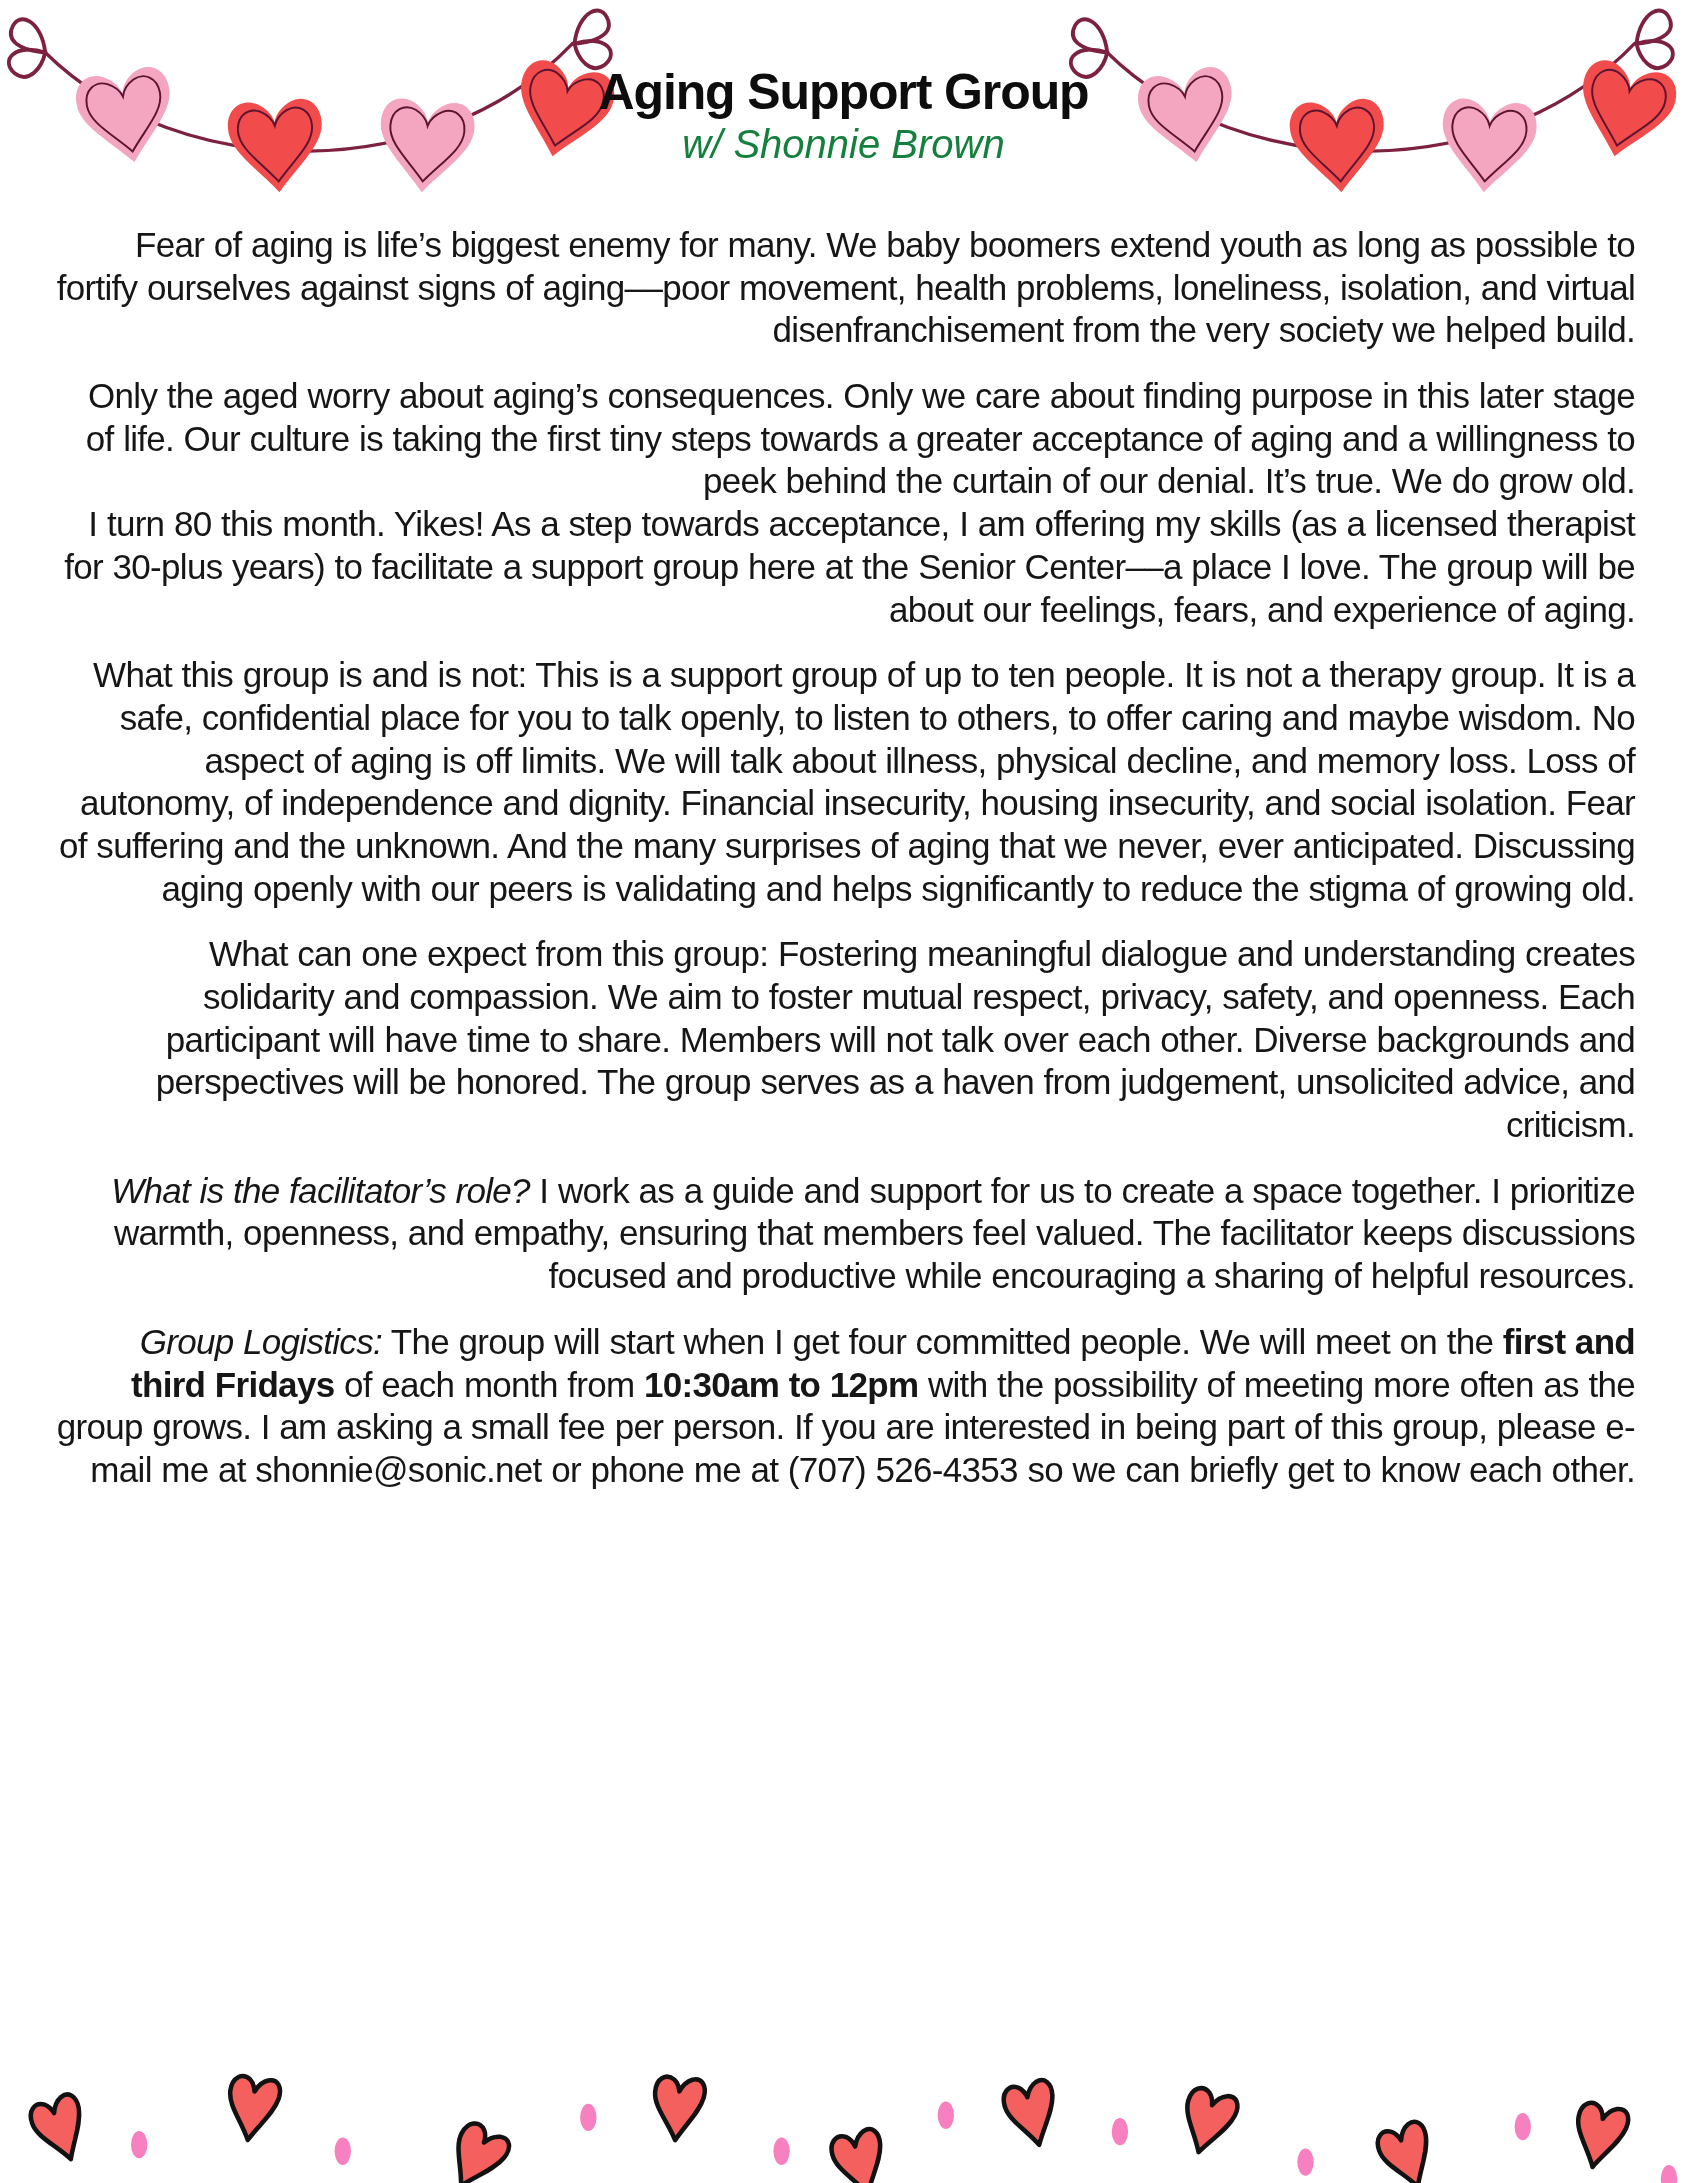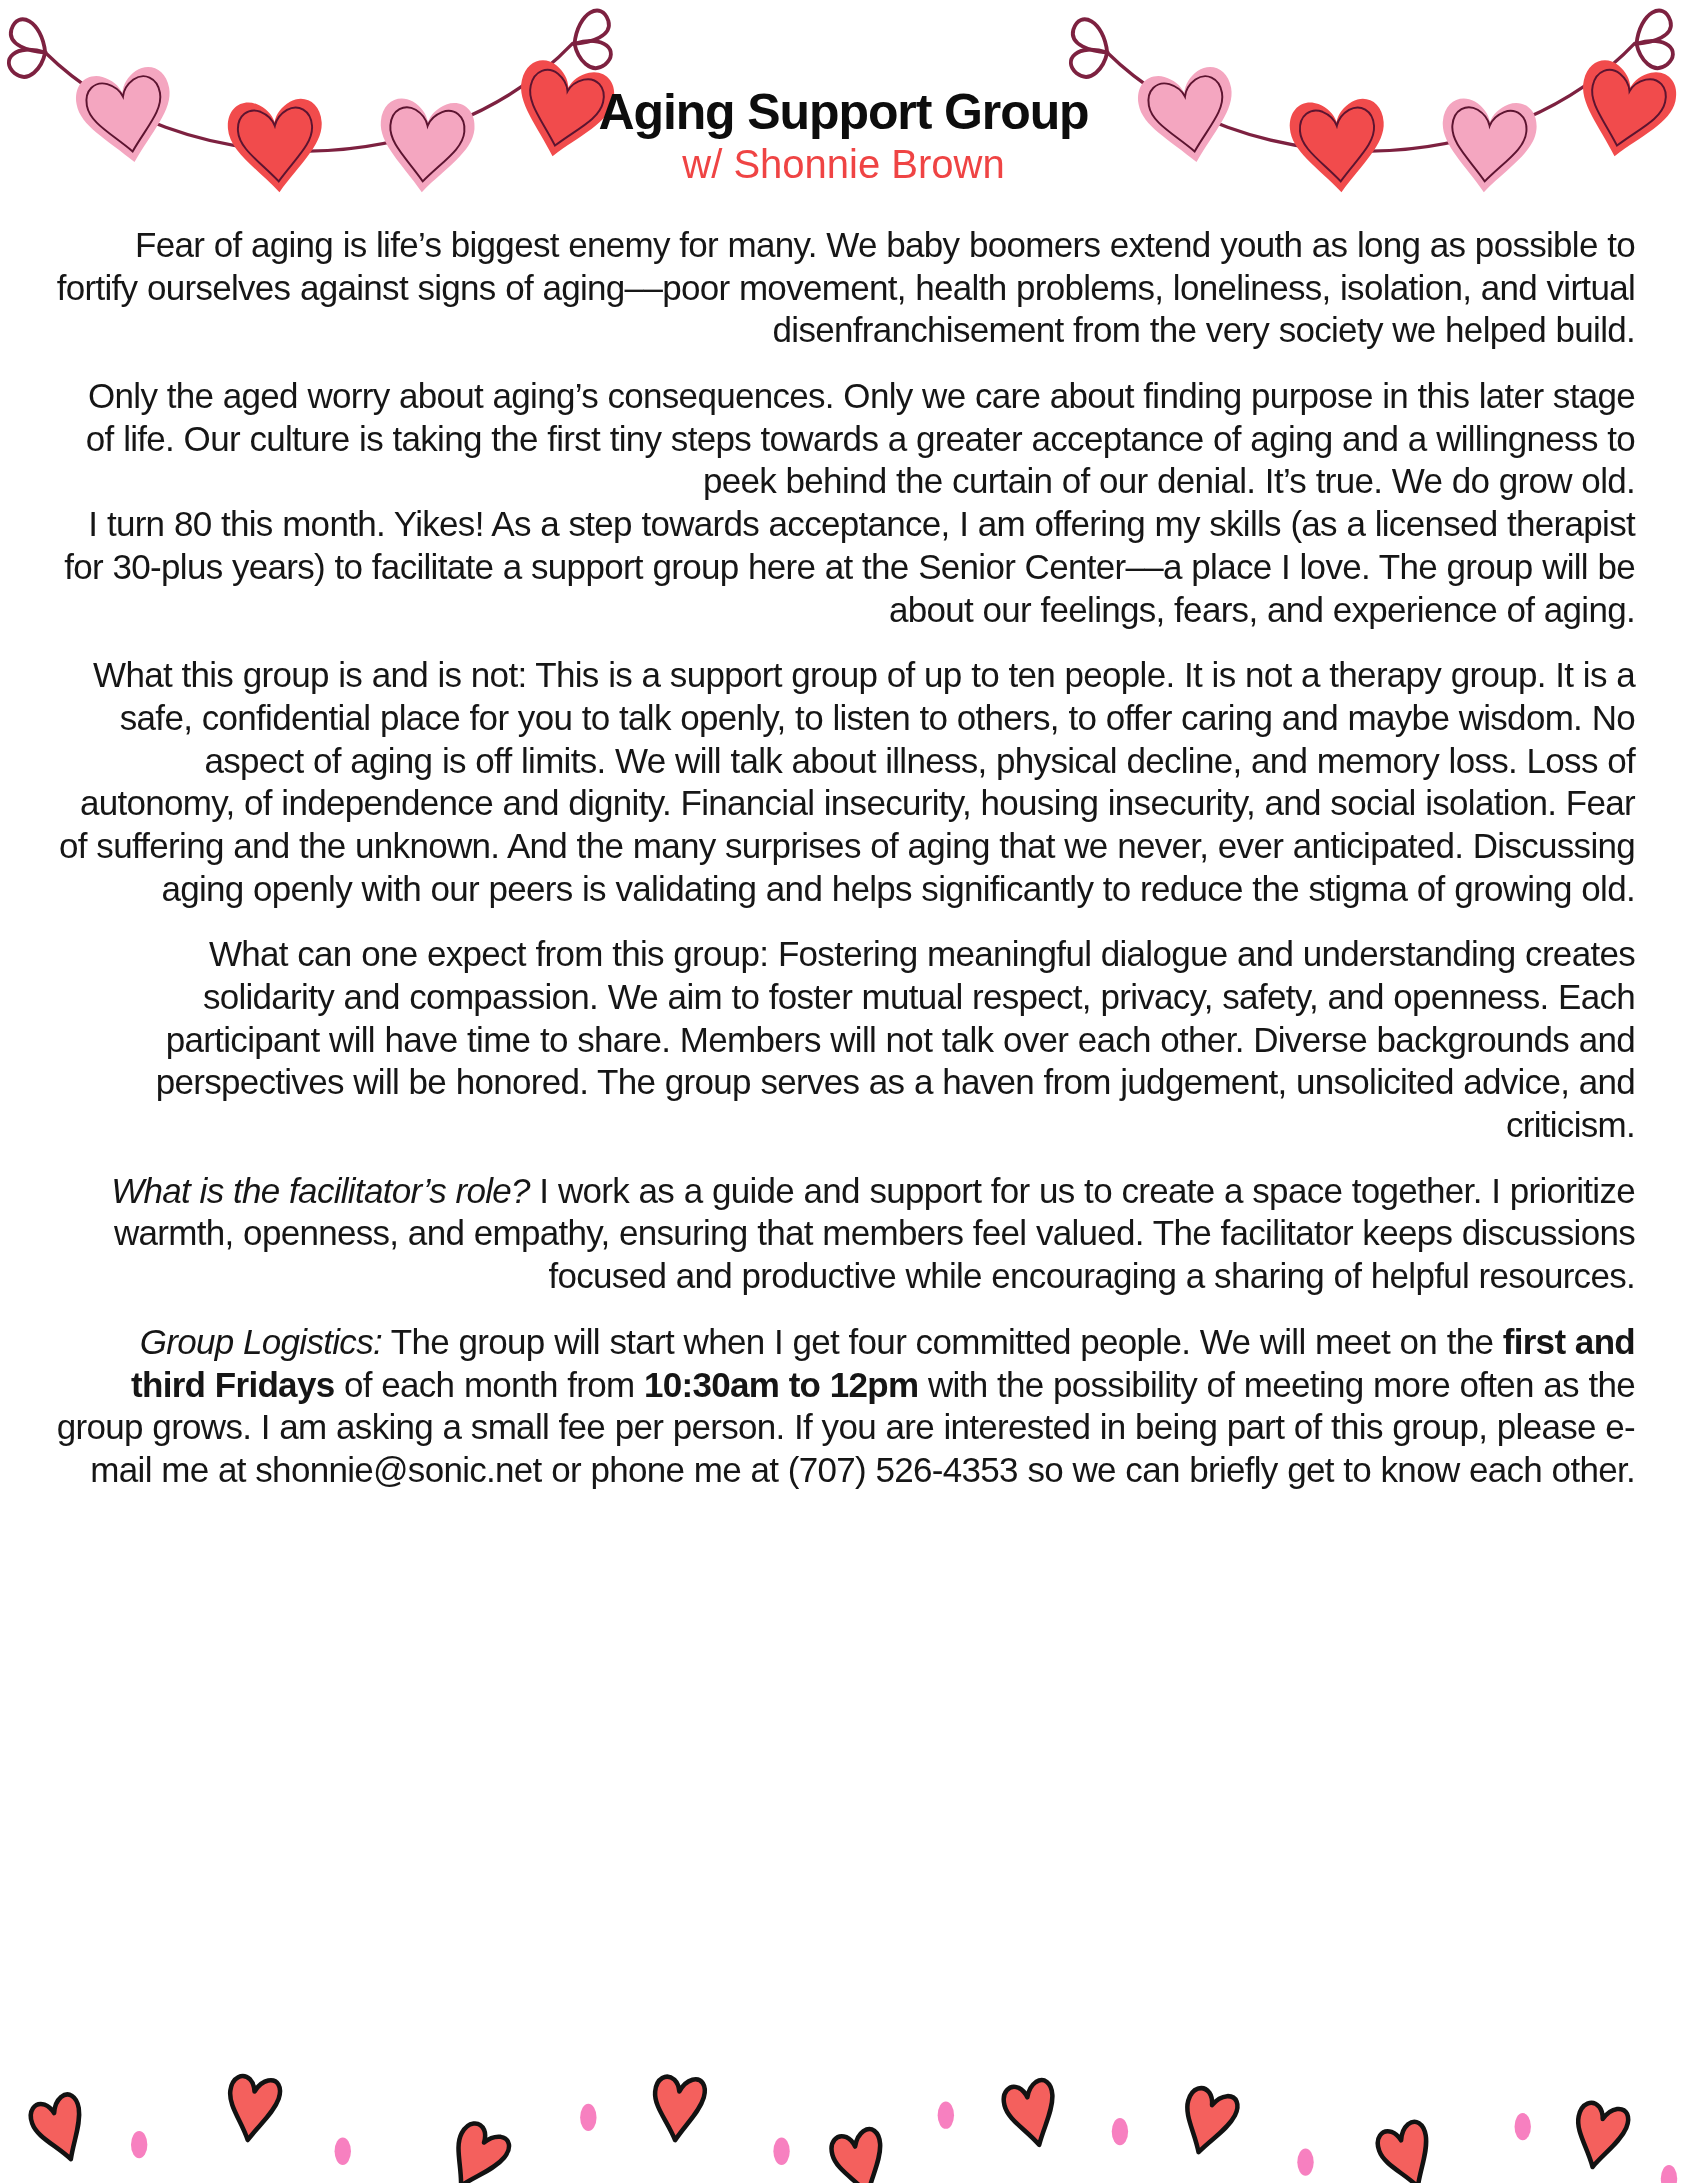--- a/index.html
+++ b/index.html
@@ -3,23 +3,23 @@
 <meta charset="utf-8">
 <style>
   html,body{margin:0;padding:0;}
   body{
     width:1687px;height:2183px;background:#ffffff;position:relative;overflow:hidden;
     font-family:"Liberation Sans",sans-serif;color:#161616;
   }
   .garland{position:absolute;top:0;width:633px;height:224px;pointer-events:none;}
   .garland.left{left:-5.5px;}
   .garland.right{right:-3.3px;}
-  .header{position:absolute;top:84px;left:0;width:100%;text-align:center;line-height:1.12;}
+  .header{position:absolute;top:64px;left:0;width:100%;text-align:center;line-height:1.12;}
   .title{font-size:50px;font-weight:700;letter-spacing:-1.1px;color:#0d0d0d;}
-  .subtitle{font-size:40px;font-weight:400;color:#ef4444;margin-top:2.2px;text-align:center;}
+  .subtitle{font-size:40px;font-style:italic;font-weight:400;color:#15803d;margin-top:2.2px;text-align:center;}
   .content{position:absolute;left:52px;right:52px;top:224px;}
   p.para{
     font-size:35px;line-height:1.22;letter-spacing:-0.7px;
     margin:0 0 23px 0;text-indent:36px;text-align:right;word-spacing:0.5px;
   }
   .seg-italic{font-style:italic;}
   .seg-bold{font-weight:700;}
   .bottom-border{position:absolute;left:0;top:2042px;width:1687px;height:141px;pointer-events:none;}
 </style>
 </head>

